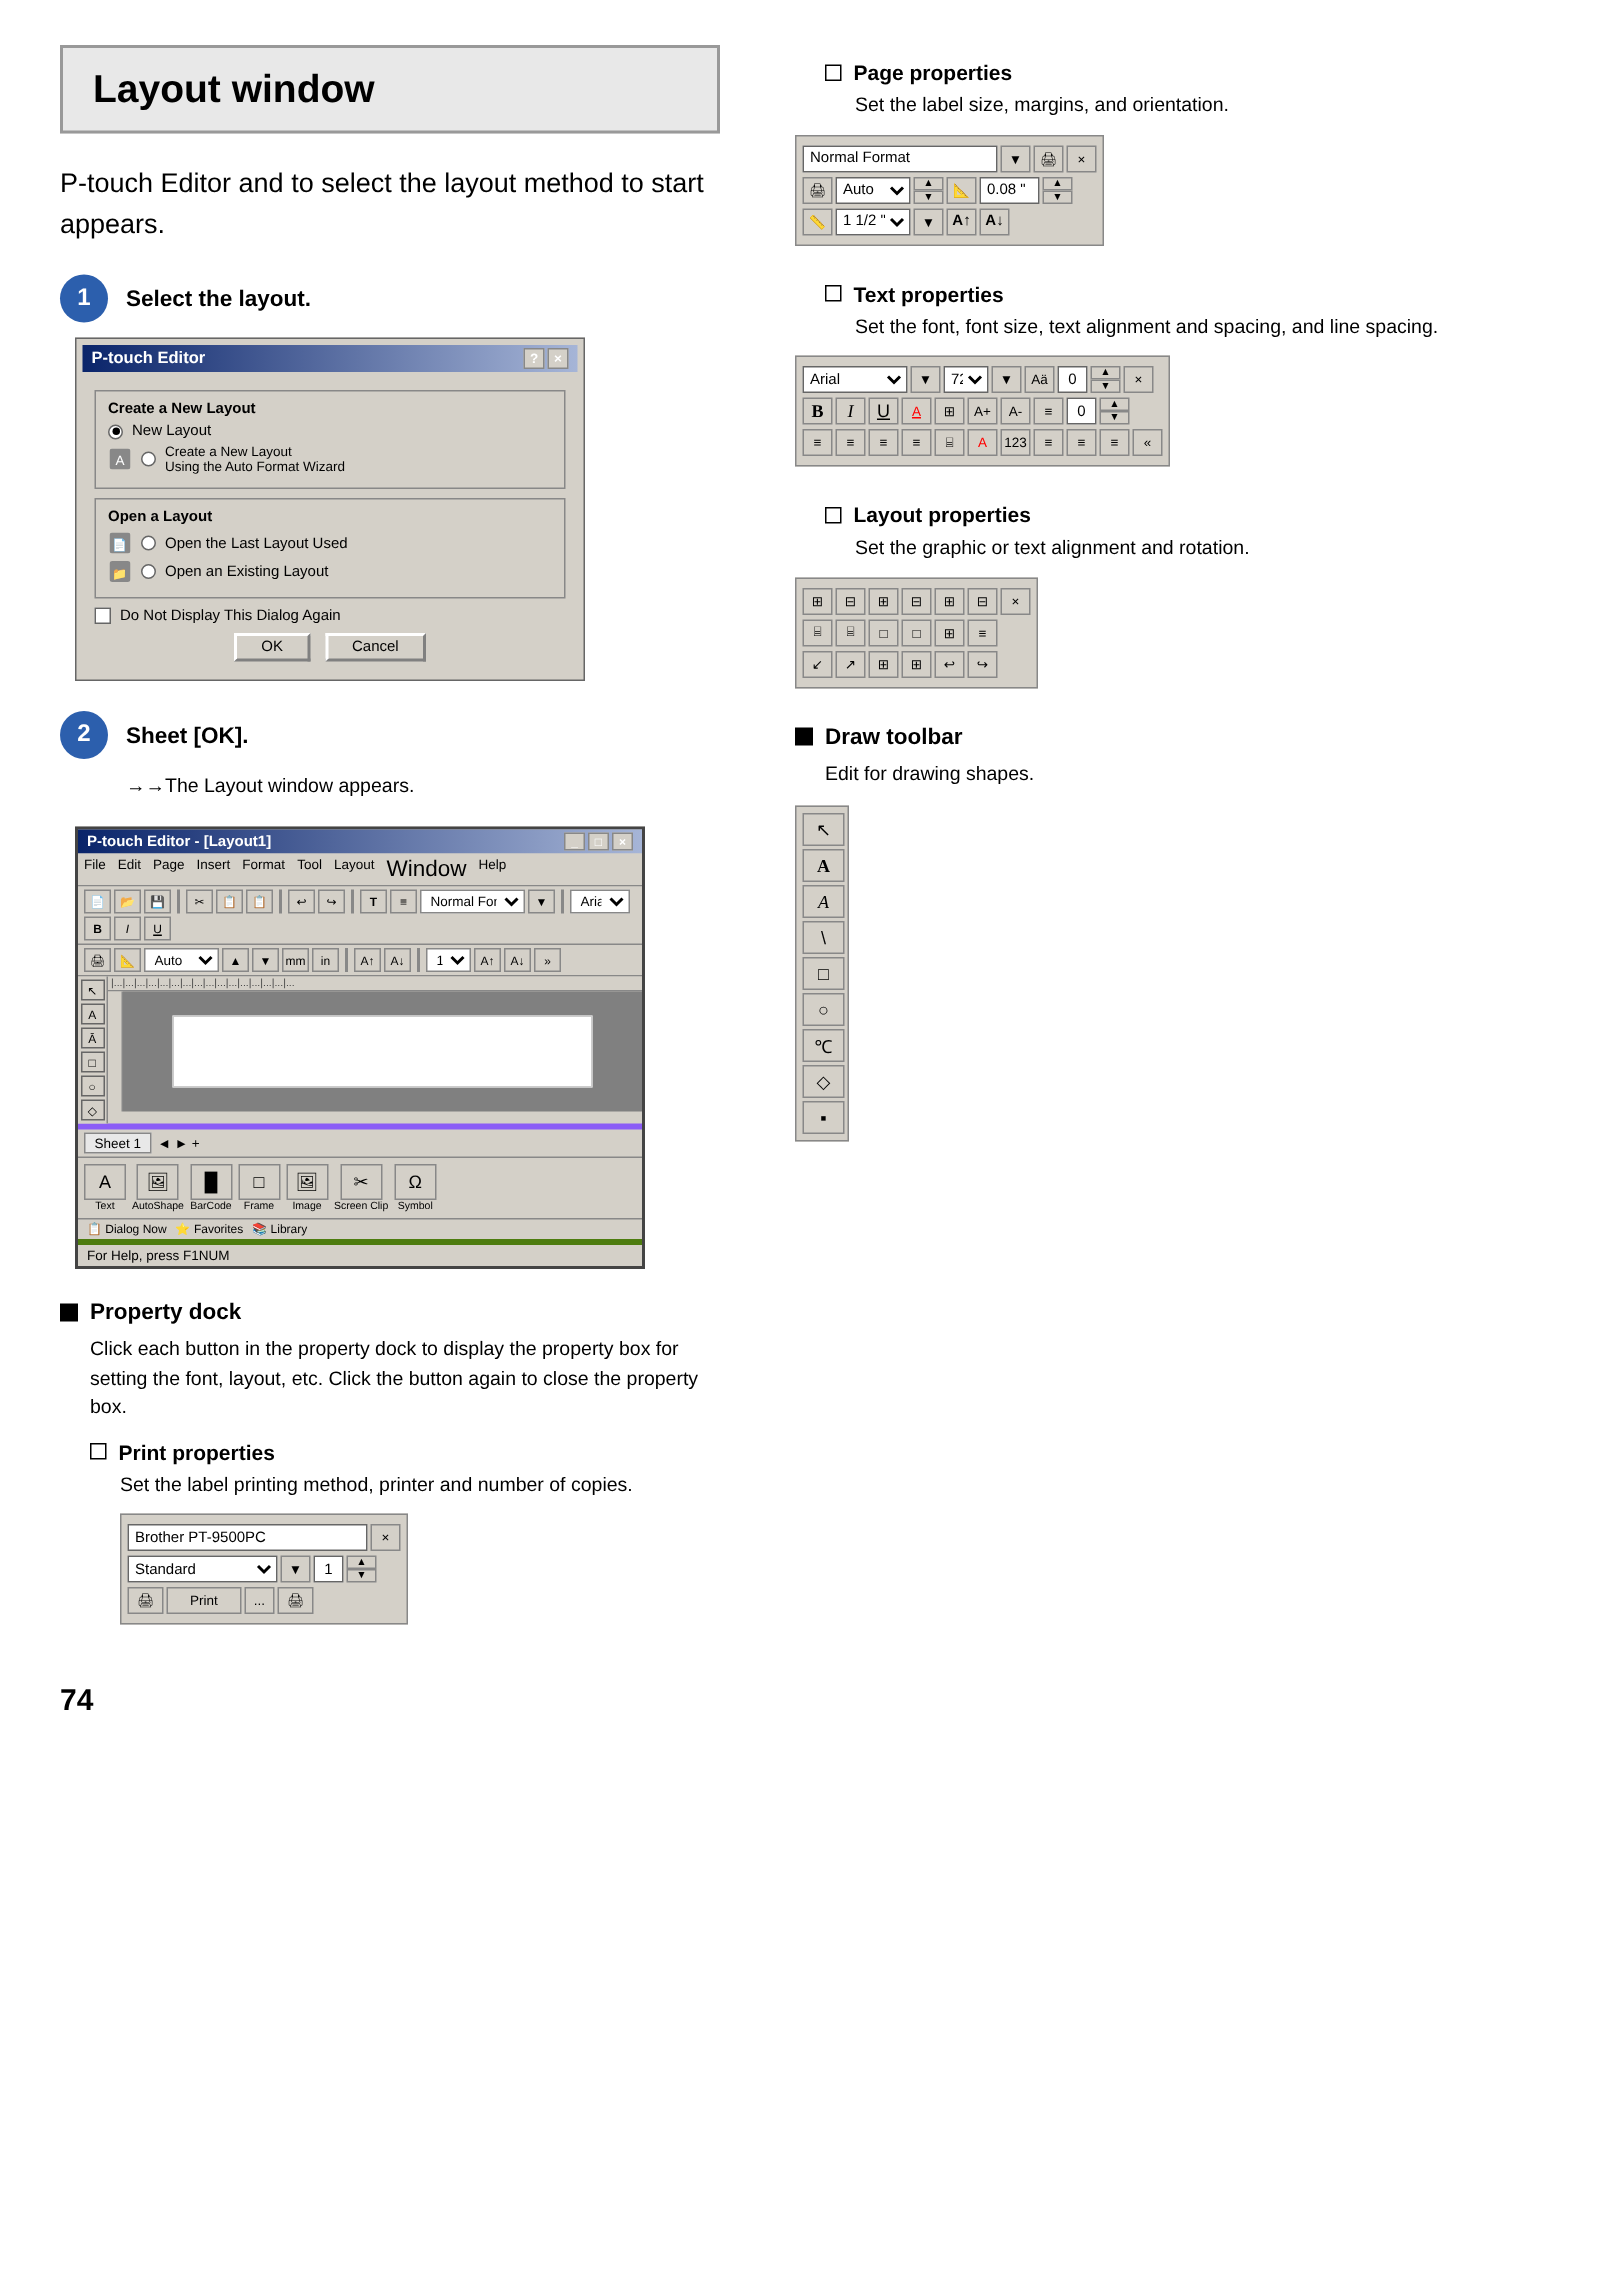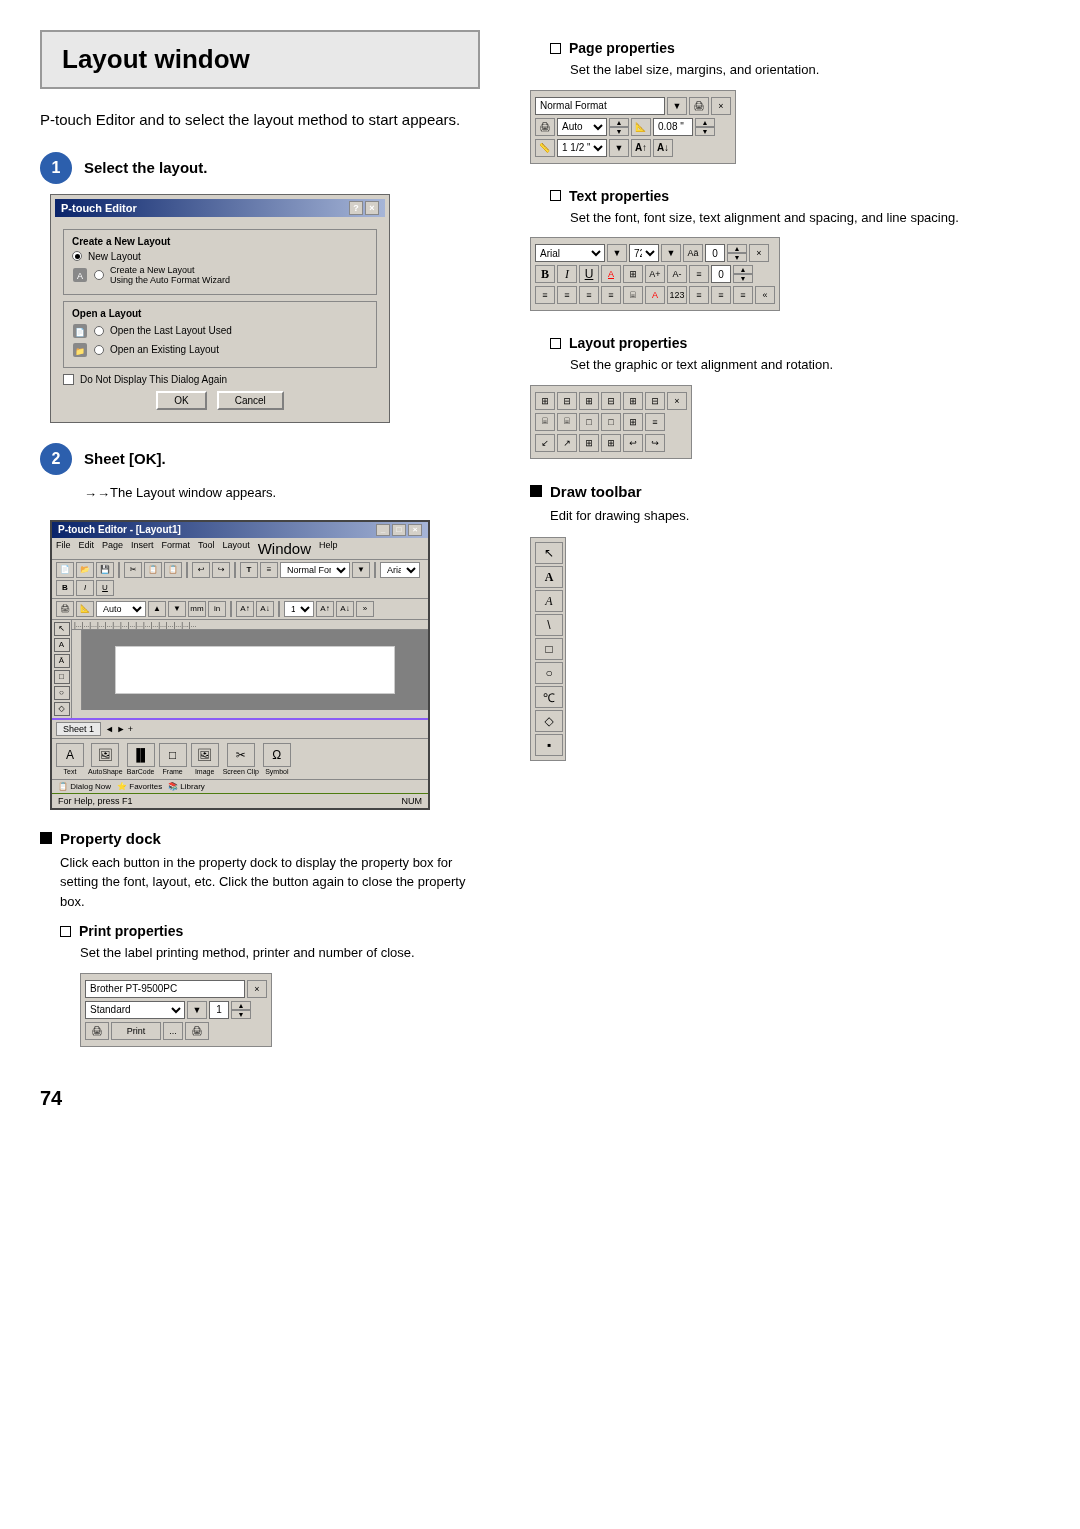--- a/index.html
+++ b/index.html
@@ -33,21 +33,21 @@
       margin-bottom: 20px;
     }
 
     .section-title-box h1 {
       font-size: 26px;
       font-weight: bold;
       color: #000;
     }
 
     .intro-text {
-      font-size: 15px;
+      font-size: 18px;
       margin-bottom: 20px;
       line-height: 1.5;
     }
 
     .step-container {
       margin-bottom: 20px;
     }
 
     .step-header {
       display: flex;
@@ -304,21 +304,21 @@
       display: flex;
       align-items: center;
       justify-content: center;
       font-size: 8px;
     }
 
     .app-tab-bar {
       background: #d4d0c8;
       padding: 2px 4px;
       font-size: 9px;
-      border-top: 2px solid #8b5cf6;
+      border-top: 4px solid #8b5cf6;
       display: flex;
       align-items: center;
       gap: 4px;
     }
 
     .app-tab {
       border: 1px solid #888;
       padding: 1px 6px;
       background: #e8e8e8;
       font-size: 9px;
@@ -348,25 +348,25 @@
       background: #d4d0c8;
       border: 1px solid #888;
       display: flex;
       align-items: center;
       justify-content: center;
       font-size: 12px;
     }
 
     .app-help-bar {
       background: #d4d0c8;
-      border-top: 1px solid #4d7c0f;
+      border-top: 4px solid #4d7c0f;
       padding: 2px 6px;
       font-size: 9px;
       display: flex;
-      justify-content: space-between;
+      justify-content: flex-start;
     }
 
     
     .property-section {
       margin-top: 20px;
     }
 
     .section-heading {
       display: flex;
       align-items: center;
@@ -746,21 +746,21 @@
         <div class="section-heading-square"></div>
         <span class="section-heading-text">Property dock</span>
       </div>
       <p class="section-desc">Click each button in the property dock to display the property box for setting the font, layout, etc. Click the button again to close the property box.</p>
 
       <div class="subsection-heading">
         <div class="subsection-checkbox"></div>
         <span class="subsection-title">Print properties</span>
       </div>
       <p class="subsection-desc">Set the label printing method, printer and
-number of close.</p>
+number of copies.</p>
 
       <div style="border:1px solid #888;background:#d4d0c8;padding:3px 4px;margin:6px 0 0 40px;width:fit-content;">
         <div class="prop-toolbar-row">
           <div style="background:white;border:1px solid #666;font-size:10px;padding:1px 4px;height:18px;width:160px;display:flex;align-items:center;">
             <span>Brother PT-9500PC</span>
           </div>
           <div class="prop-btn">×</div>
         </div>
         <div class="prop-toolbar-row">
           <select style="background:white;border:1px solid #666;font-size:10px;height:18px;width:100px;">

